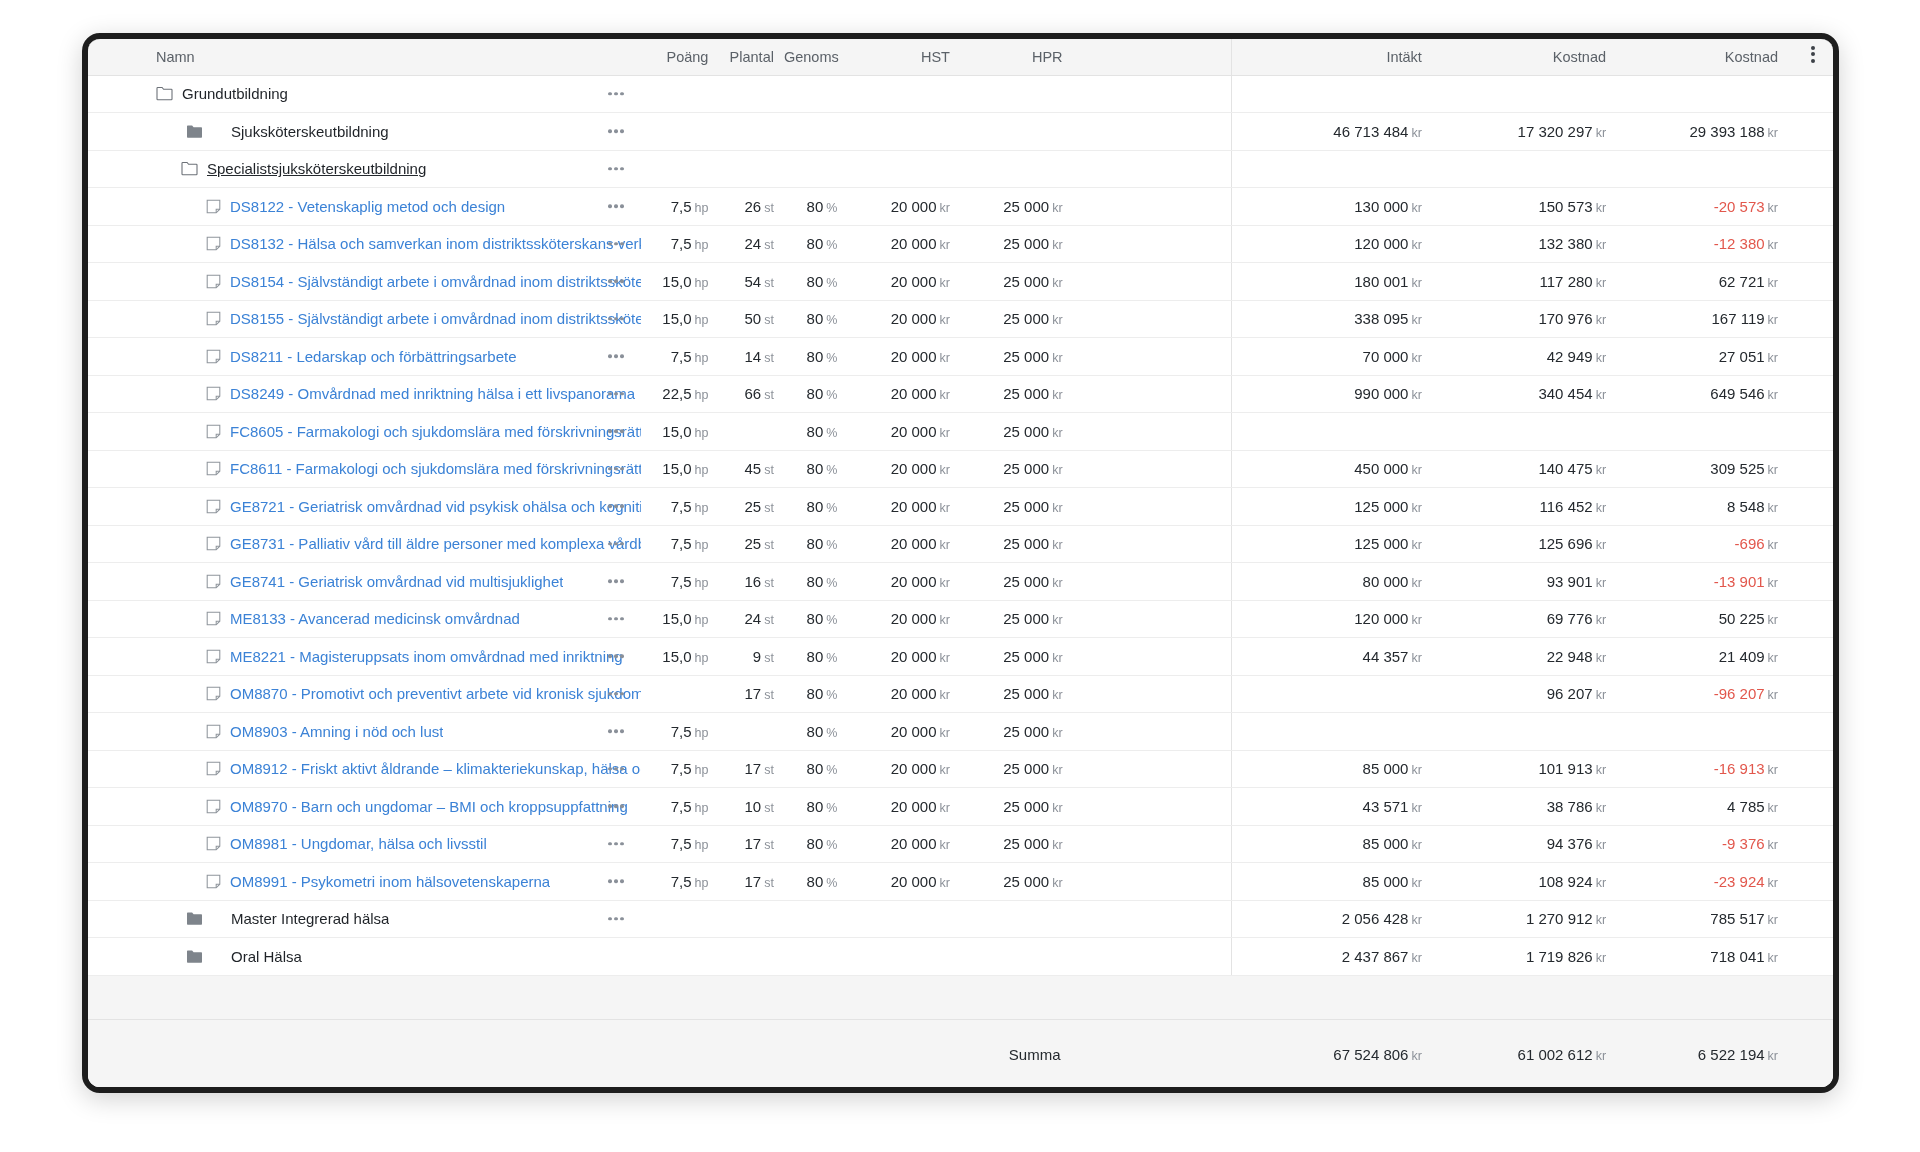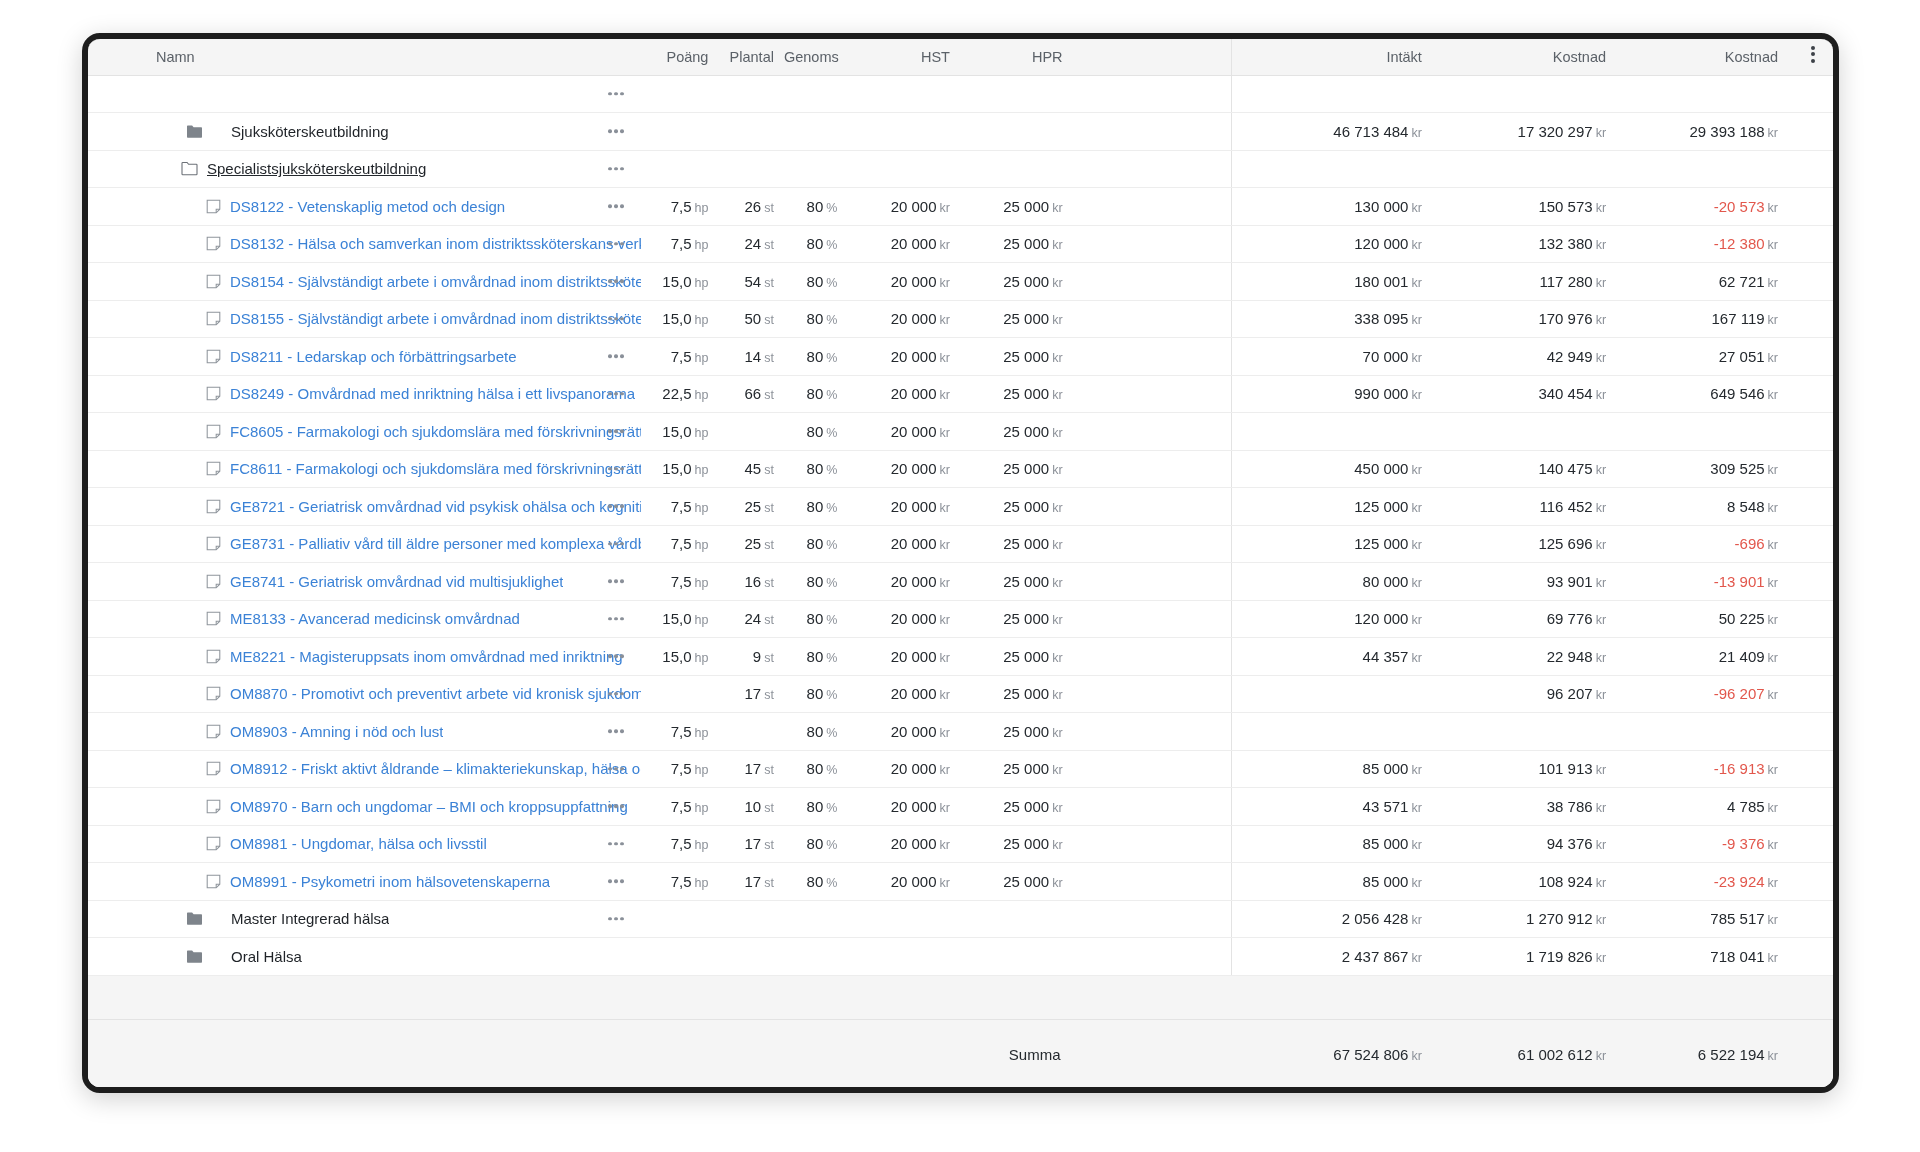--- a/index.html
+++ b/index.html
@@ -227,20 +227,28 @@
                   <i style="width:4px;height:4px;border-radius:50%;background:#3d4248;display:block;"></i>
                   <i style="width:4px;height:4px;border-radius:50%;background:#3d4248;display:block;"></i>
                   <i style="width:4px;height:4px;border-radius:50%;background:#3d4248;display:block;"></i>
                 </span>
               </th>
             </tr>
           </thead>
           <tbody id="tbody">
               <tr class="folder-row">
                 <td class="name-cell">
+                  <div class="name-inner lvl0">
+                    <span class="ico">
+                      <svg width="17" height="15" viewBox="0 0 17 15" fill="none">
+                        <path d="M1 13V2.2C1 1.8 1.3 1.5 1.7 1.5H6.1L7.6 3.3H15.3C15.7 3.3 16 3.6 16 4V13C16 13.4 15.7 13.7 15.3 13.7H1.7C1.3 13.7 1 13.4 1 13Z" stroke="#6c7178" stroke-width="1.1" fill="none"></path>
+                      </svg>
+                    </span>
+                    <span class="name-text">Grundutbildning</span>
+                  </div>
                   <span class="row-kebab">
                     <i></i>
                     <i></i>
                     <i></i>
                   </span>
                 </td>
                 <td class="num"></td>
                 <td class="num"></td>
                 <td class="num"></td>
                 <td class="num"></td>

